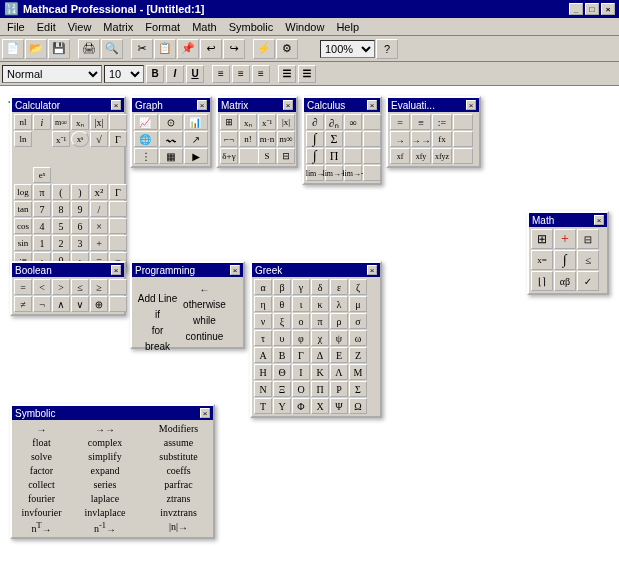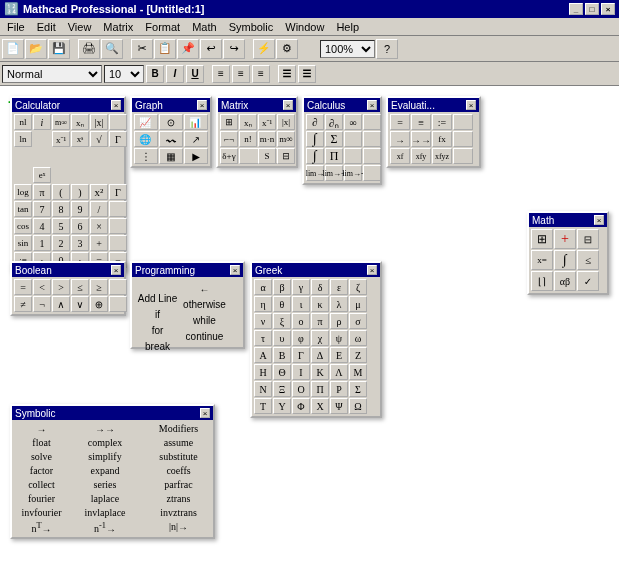--- a/index.html
+++ b/index.html
@@ -303,21 +303,21 @@
         <div class="sym-btn" style="font-size:9px;">nl</div>
         <div class="sym-btn" style="font-style:italic;">i</div>
         <div class="sym-btn" style="font-size:8px;">m∞</div>
         <div class="sym-btn" style="font-size:9px;">xₙ</div>
         <div class="sym-btn">|x|</div>
         <div class="sym-btn"></div>
 
         <div class="sym-btn" style="font-size:9px;">ln</div>
         <div class="sym-btn" style="font-size:9px;margin-top:36px;">eˣ</div>
         <div class="sym-btn" style="font-size:9px;">x⁻¹</div>
-        <div class="sym-btn" style="font-size:9px;">xˢ</div>
+        <div class="sym-btn" style="font-size:9px;border-radius:8px;">xˢ</div>
         <div class="sym-btn">√</div>
         <div class="sym-btn" style="font-family:'Times New Roman';">Γ</div>
 
         <div class="sym-btn" style="font-size:9px;">log</div>
         <div class="sym-btn" style="font-family:'Times New Roman';">π</div>
         <div class="sym-btn">(</div>
         <div class="sym-btn">)</div>
         <div class="sym-btn" style="font-size:11px;">x²</div>
         <div class="sym-btn" style="font-family:'Times New Roman';">Γ</div>
 

